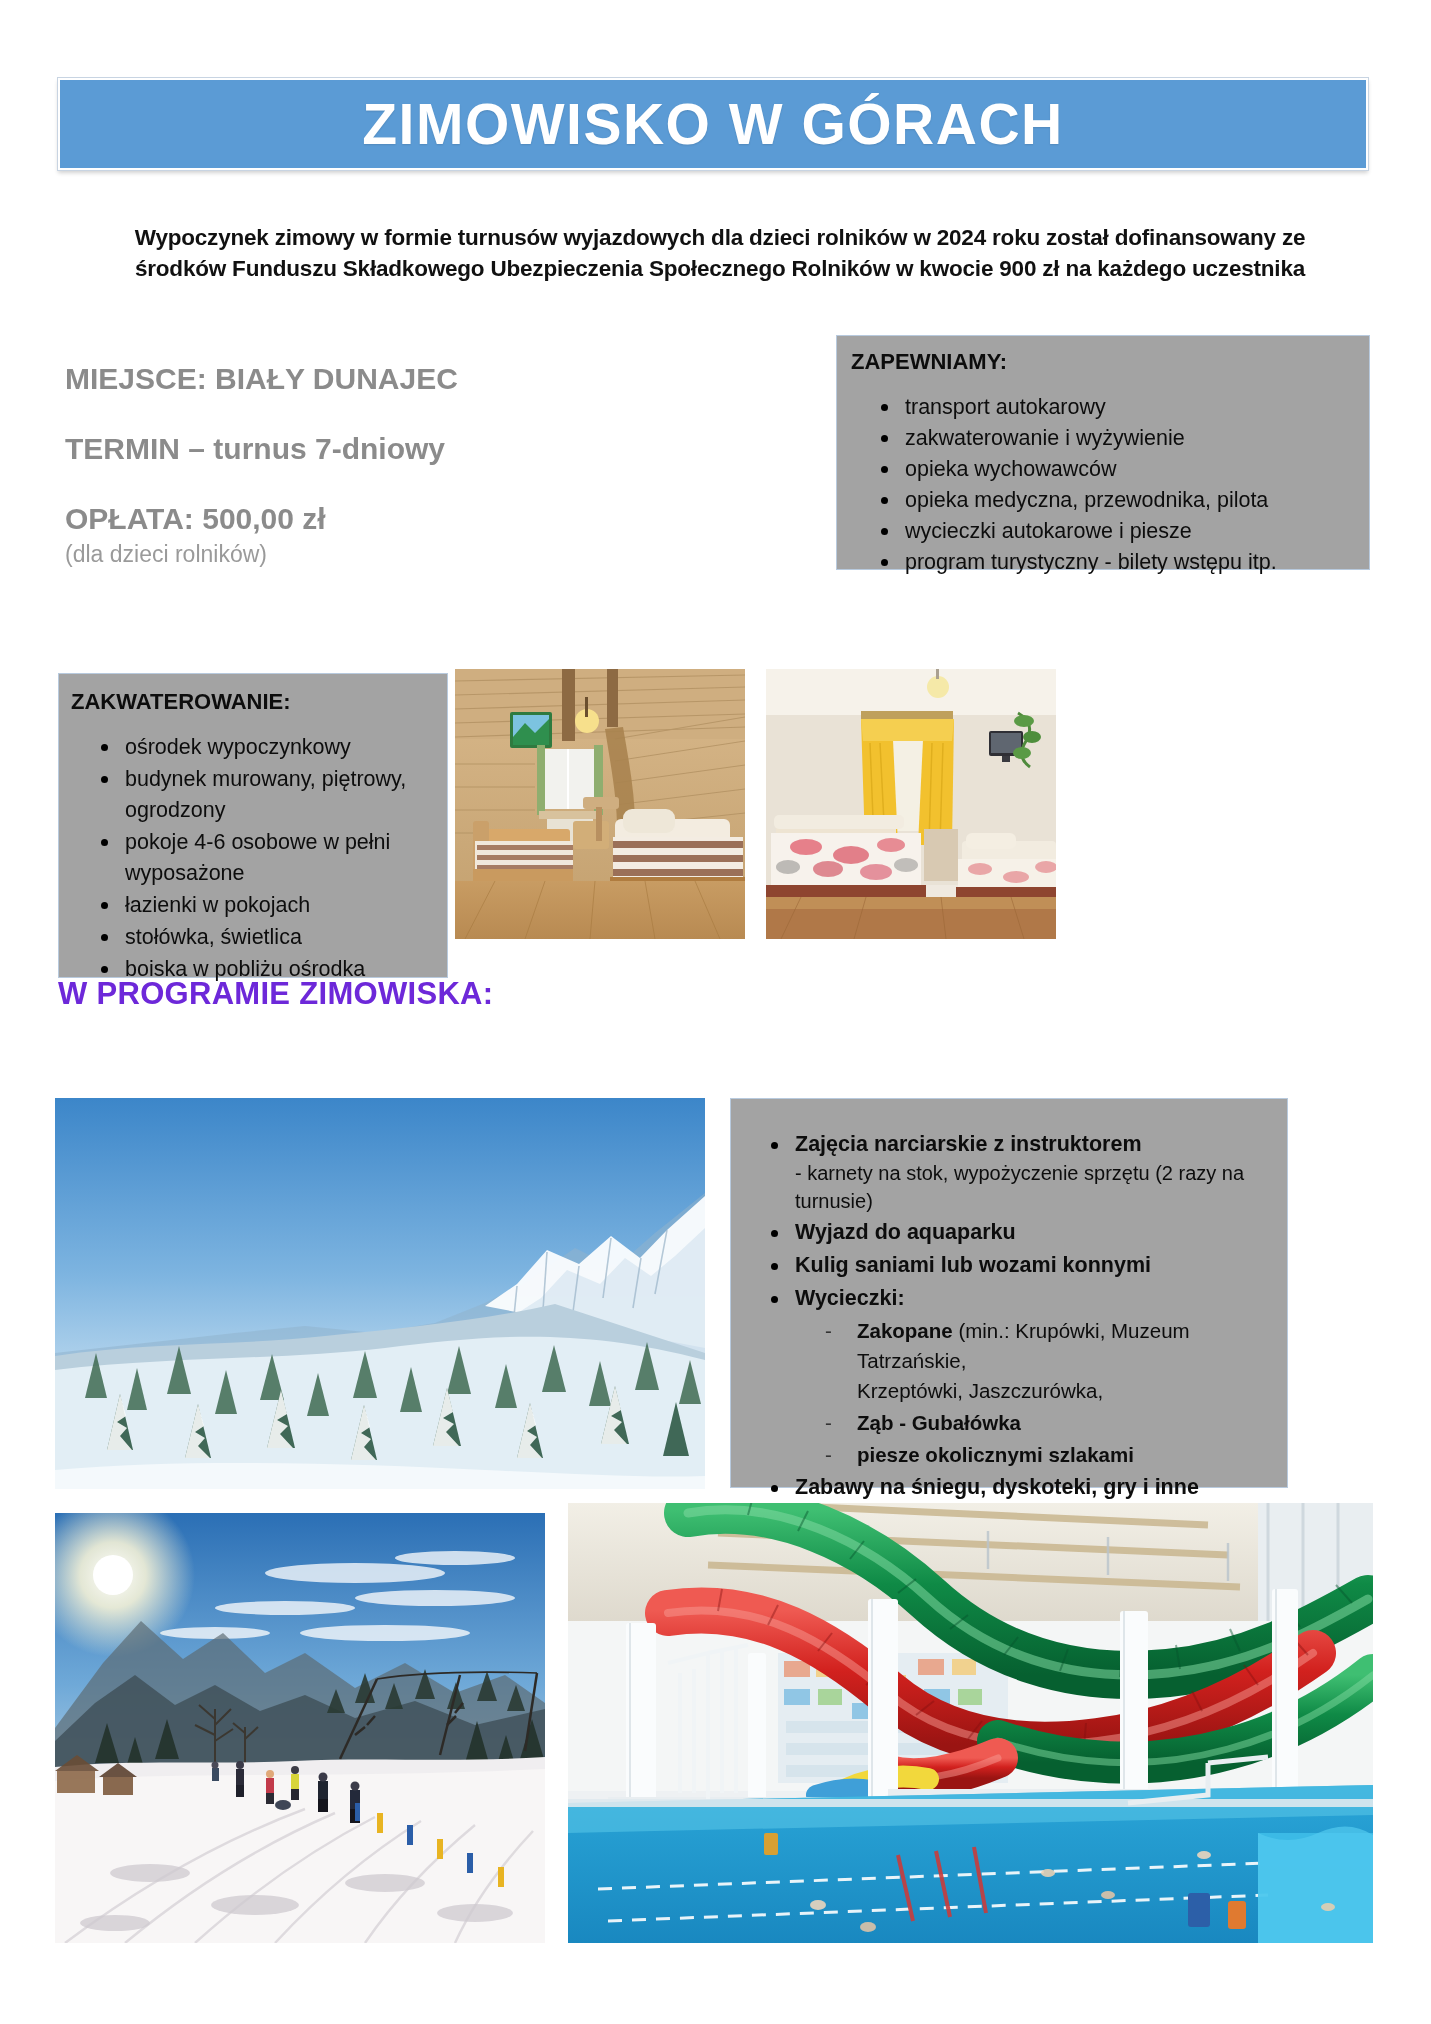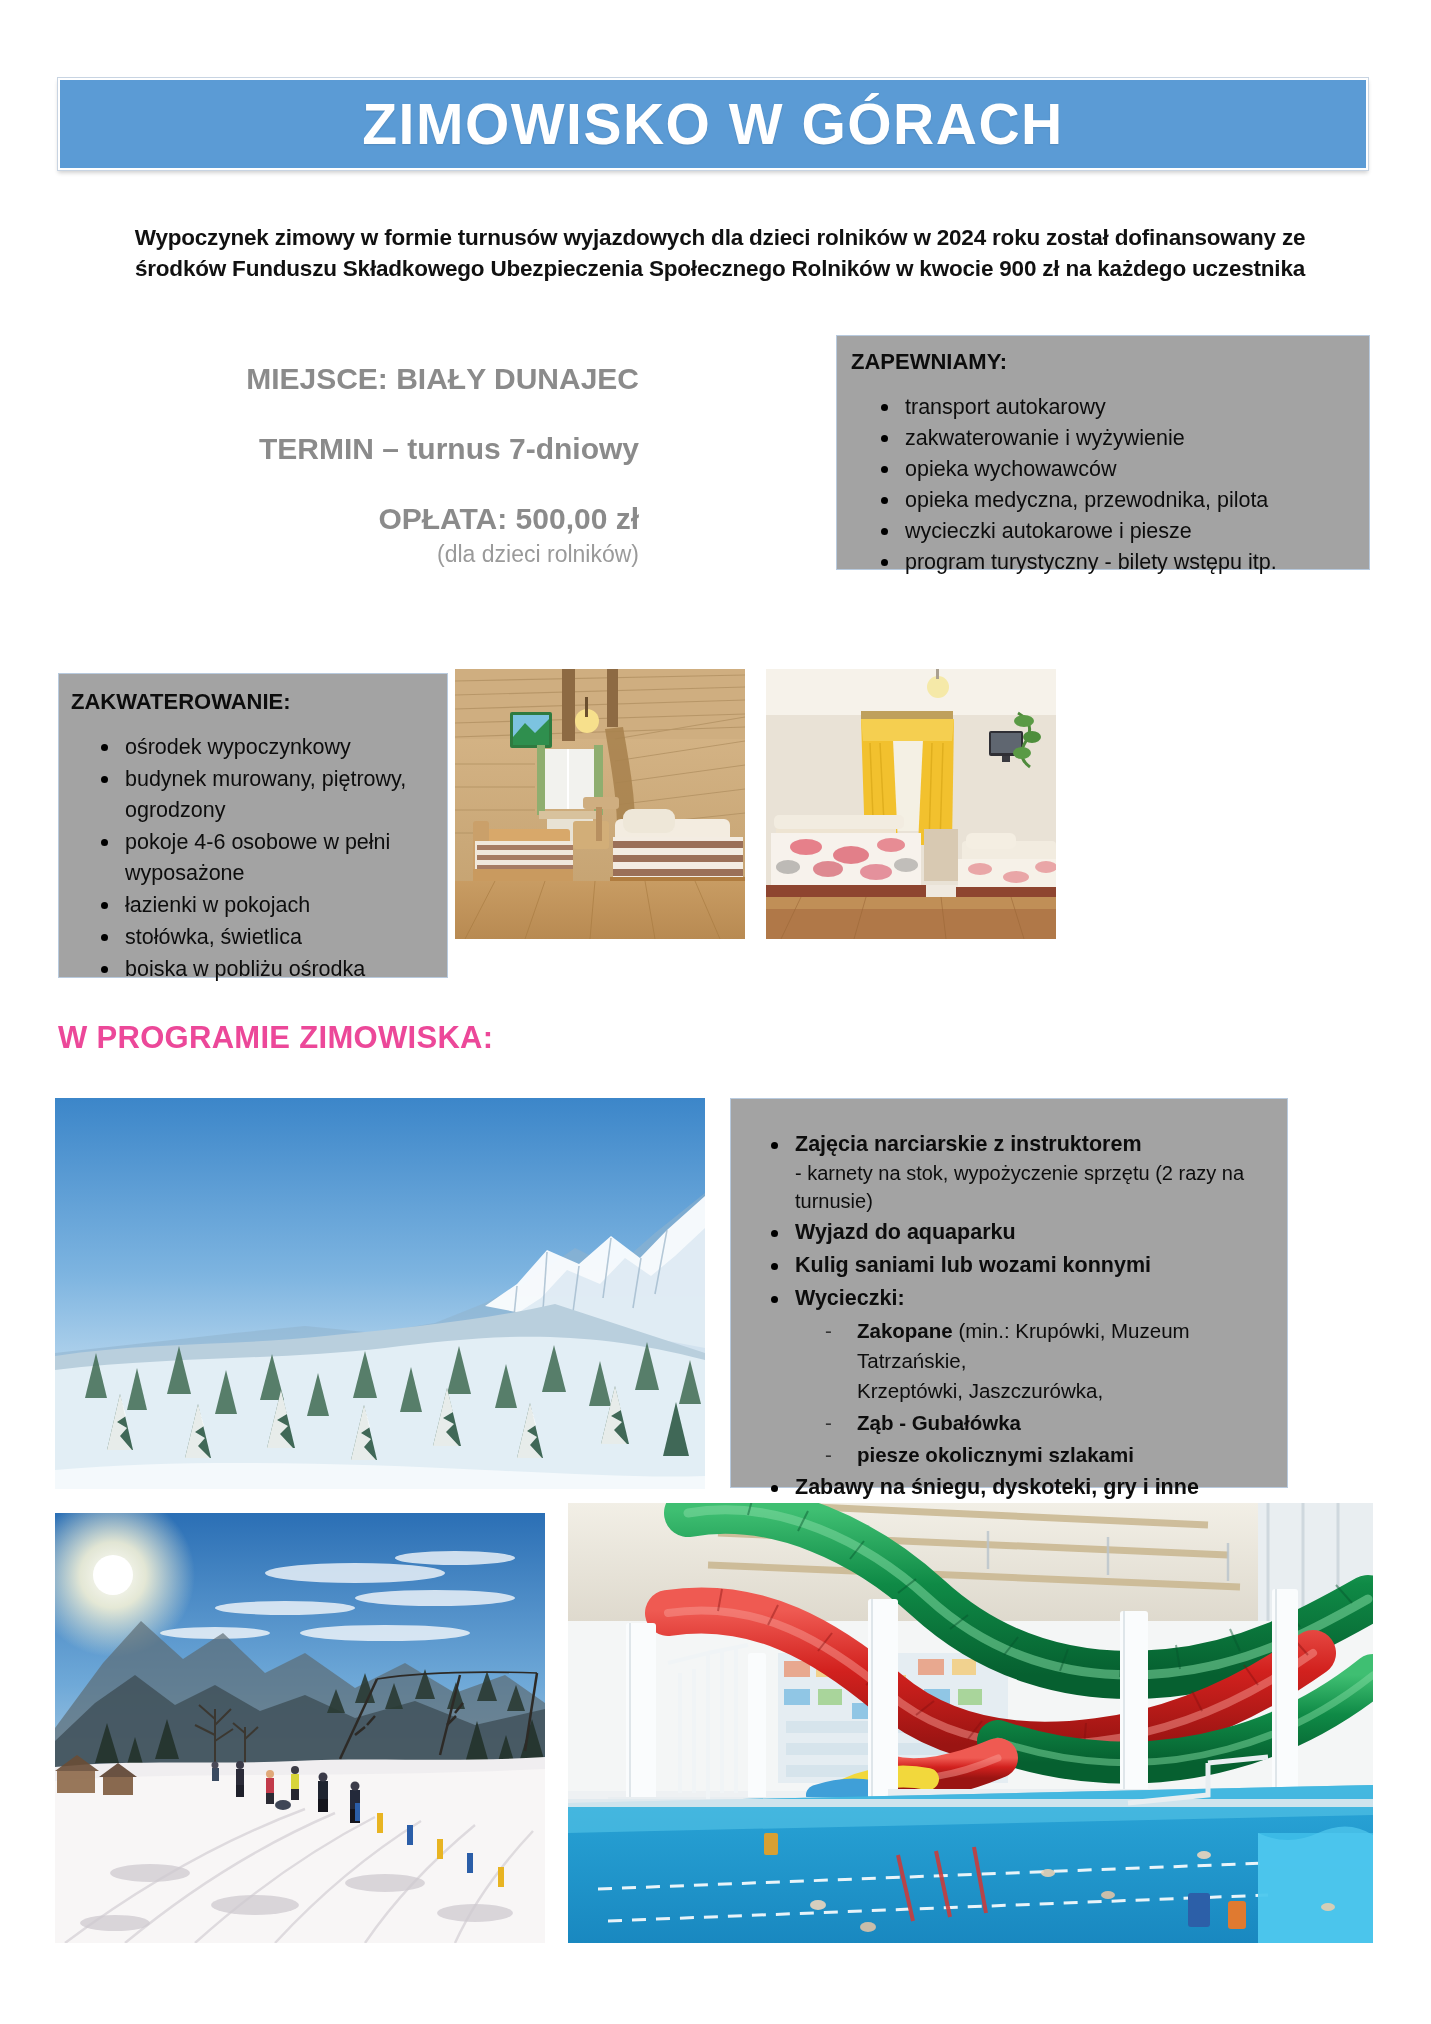--- a/index.html
+++ b/index.html
@@ -48,25 +48,24 @@
     font-weight: bold;
     color: #111111;
     line-height: 31px;
     text-align: center;
     letter-spacing: -0.2px;
   }
 
   
   .info-block {
     position: absolute;
-    left: 79px;
+    left: 65px;
     top: 362px;
     width: 560px;
     color: #8b8b8b;
-    text-align: right;
   }
   .info-line {
     font-size: 30px;
     font-weight: bold;
     line-height: 34px;
     color: #8b8b8b;
   }
   .info-gap { height: 36px; }
   .info-sub {
     font-size: 23px;
@@ -133,23 +132,22 @@
   }
   #zakwaterowanie-panel ul.bullets > li { line-height: 31px; }
 
   
   .section-heading {
     position: absolute;
     left: 58px;
     top: 976px;
     font-size: 31px;
     font-weight: bold;
-    color: #ec4899;
+    color: #6d28d9;
     letter-spacing: 0.3px;
-    margin-top: 44px;
   }
 
   
   #program-panel {
     left: 730px;
     top: 1098px;
     width: 558px;
     height: 390px;
     padding: 14px 8px 8px 10px;
   }

